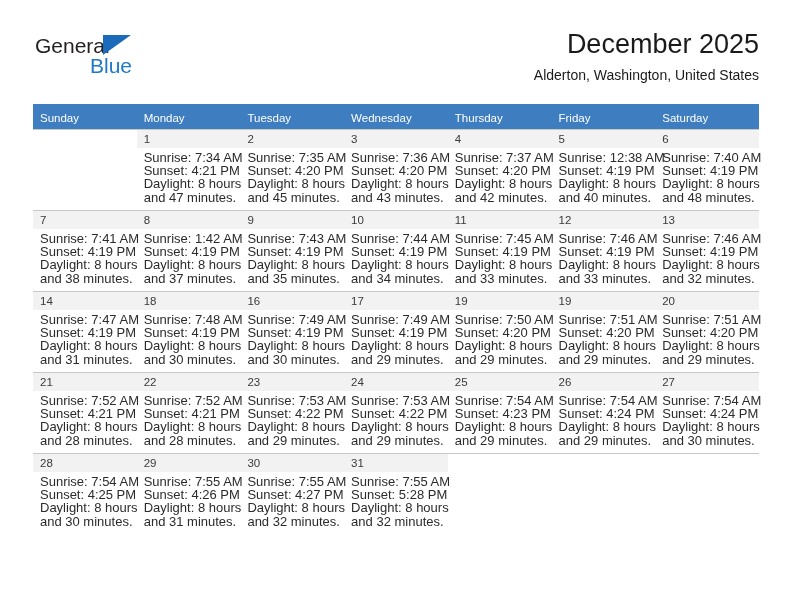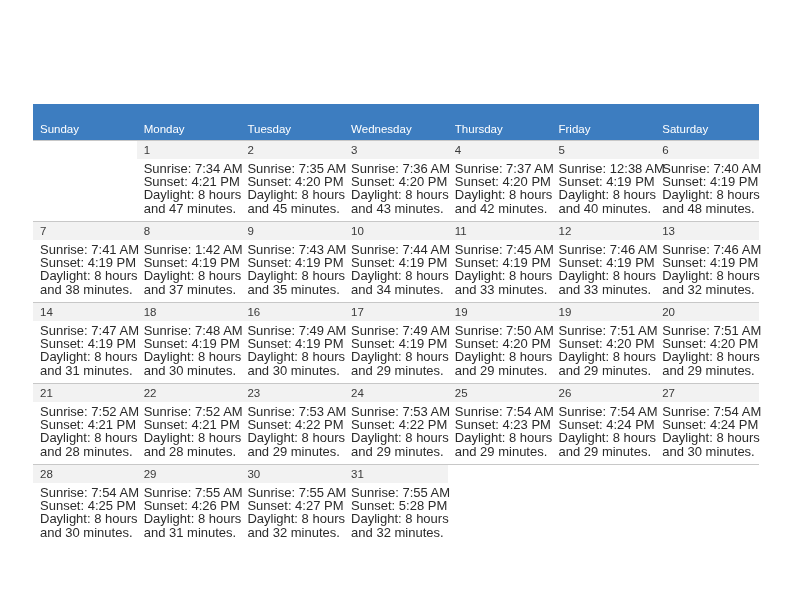--- a/index.html
+++ b/index.html
@@ -92,21 +92,21 @@
     width: 726px;
     border-collapse: collapse;
     table-layout: fixed;
   }
   .calendar th {
     background: #3d7dc0;
     color: #ffffff;
     font-size: 11.5px;
     font-weight: normal;
     text-align: left;
-    padding: 19px 0 5px 7px;
+    padding: 8px 0 5px 7px;
     height: 12px;
     border: none;
   }
   .calendar td {
     vertical-align: top;
     padding: 0;
     border: none;
     background: #ffffff;
     height: 81px;
     box-sizing: border-box;
@@ -141,22 +141,29 @@
   }
   .cell-blank .daynum-band { background: #ffffff; }
 </style>
 </head>
 <body>
 
 <div class="page">
 
   <div class="header">
 
+    <div class="brand">
+      <span class="brand-general">General</span>
+      <span class="brand-triangle"></span>
+      <span class="brand-blue">Blue</span>
+    </div>
 
     <div class="title-block">
+      <div class="month-title">December 2025</div>
+      <div class="location">Alderton, Washington, United States</div>
     </div>
 
   </div>
 
   <table class="calendar">
     <thead>
       <tr>
         <th>Sunday</th>
         <th>Monday</th>
         <th>Tuesday</th>

